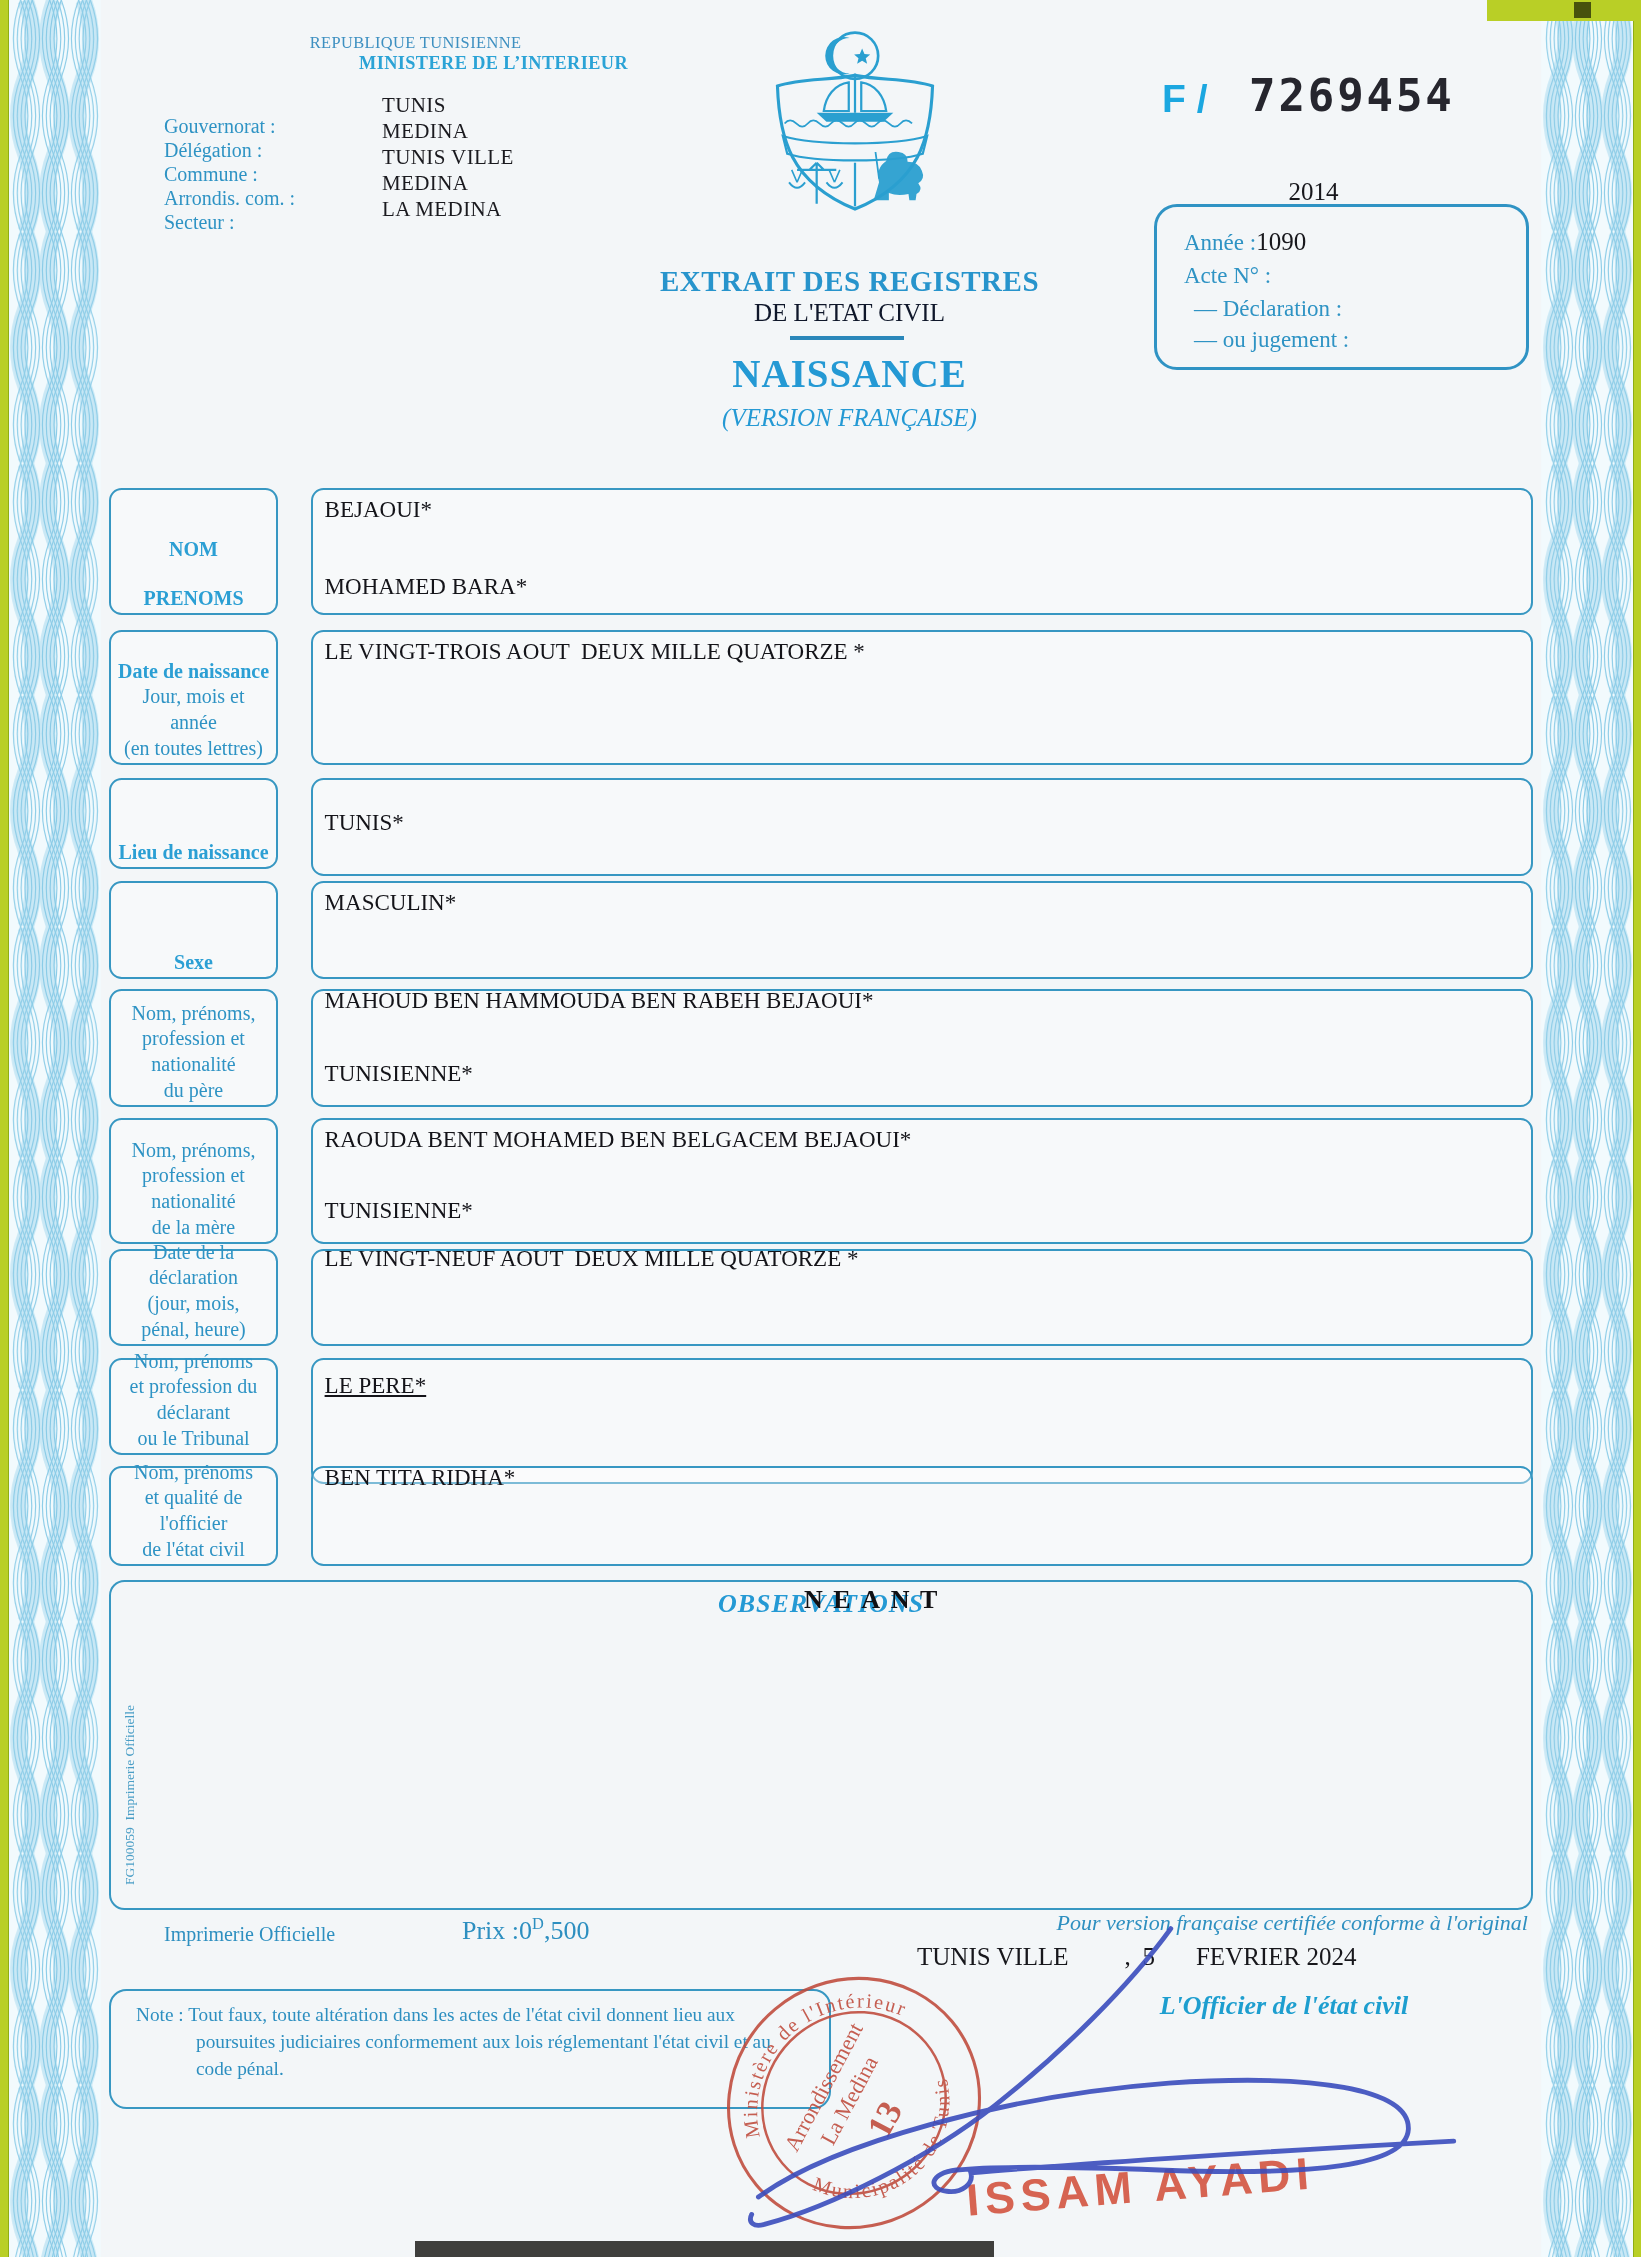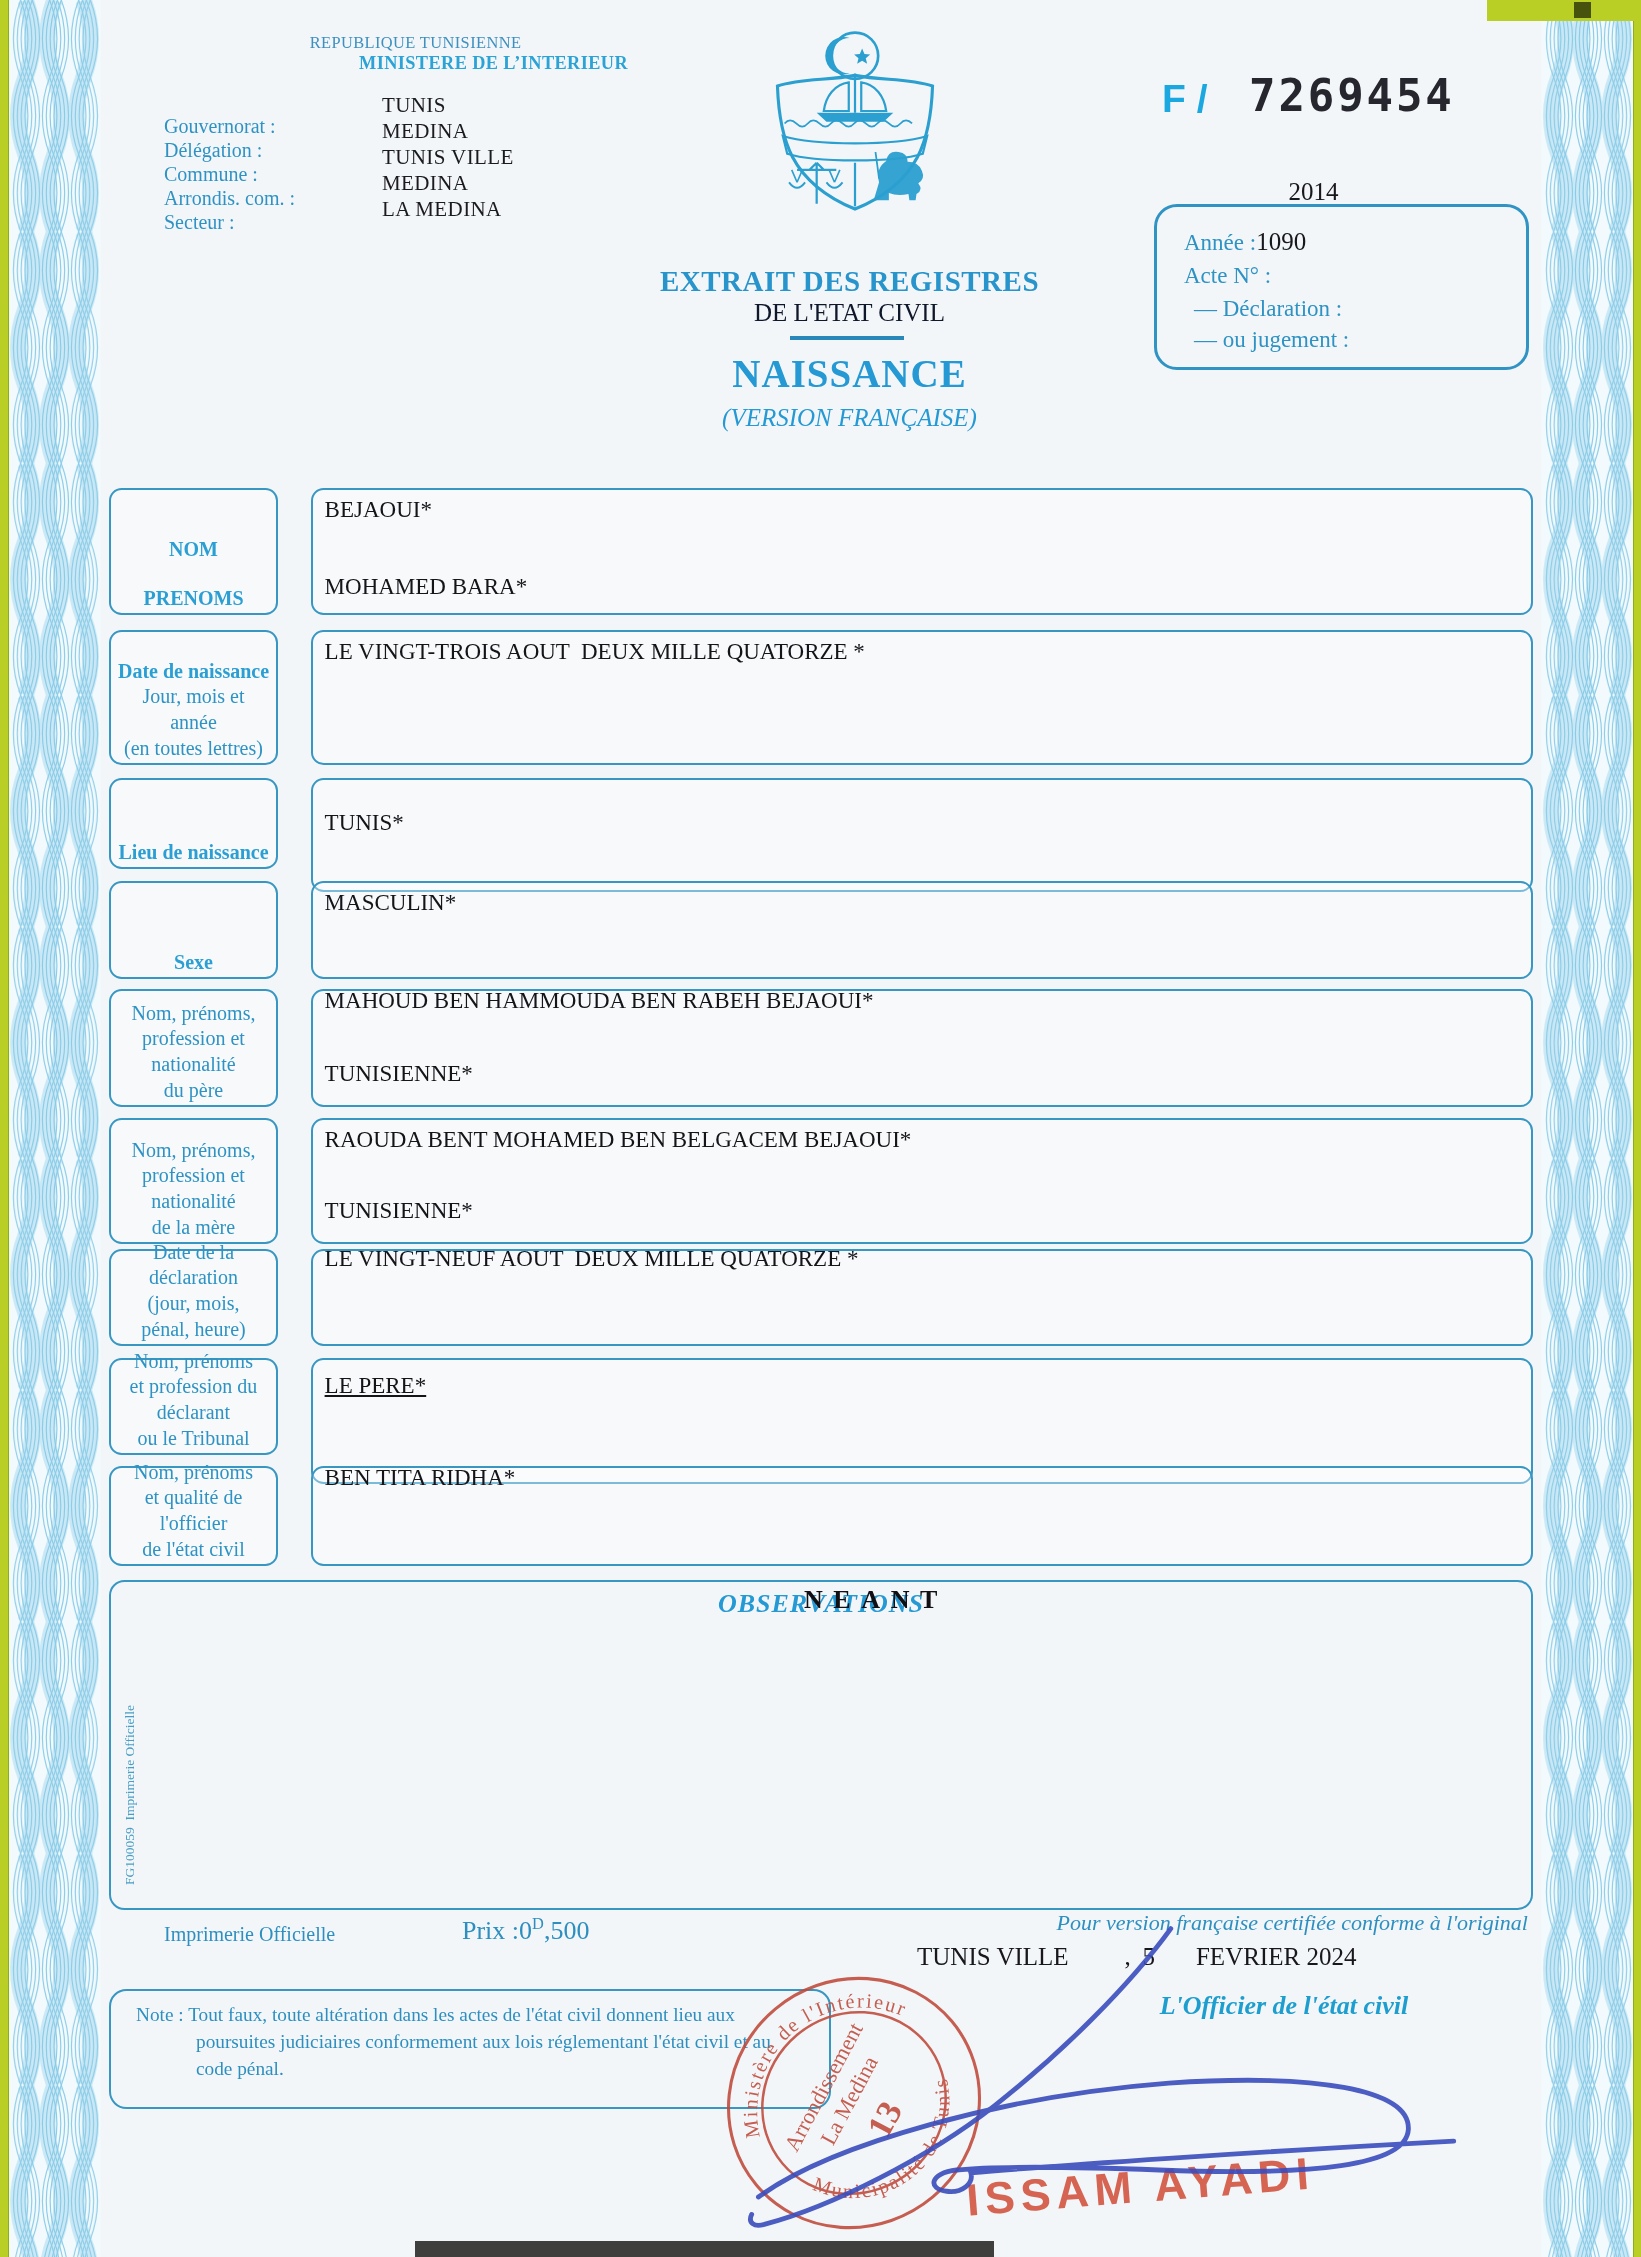--- a/index.html
+++ b/index.html
@@ -187,21 +187,21 @@
     <div>Jour, mois et année</div>
     <div>(en toutes lettres)</div>
   </div>
   <div class="row-val" style="top:630px;height:135px;">
     <div class="vline">LE VINGT-TROIS AOUT  DEUX MILLE QUATORZE *</div>
   </div>
 
   <div class="row-lbl" style="top:778px;height:91px;">
     <div class="b">Lieu de naissance</div>
   </div>
-  <div class="row-val" style="top:778px;height:114px;">
+  <div class="row-val" style="top:778px;height:98px;">
     <div class="vline" style="margin-top:23px;">TUNIS*</div>
   </div>
 
   <div class="row-lbl" style="top:881px;height:98px;">
     <div class="b">Sexe</div>
   </div>
   <div class="row-val" style="top:881px;height:98px;">
     <div class="vline">MASCULIN*</div>
   </div>
 

